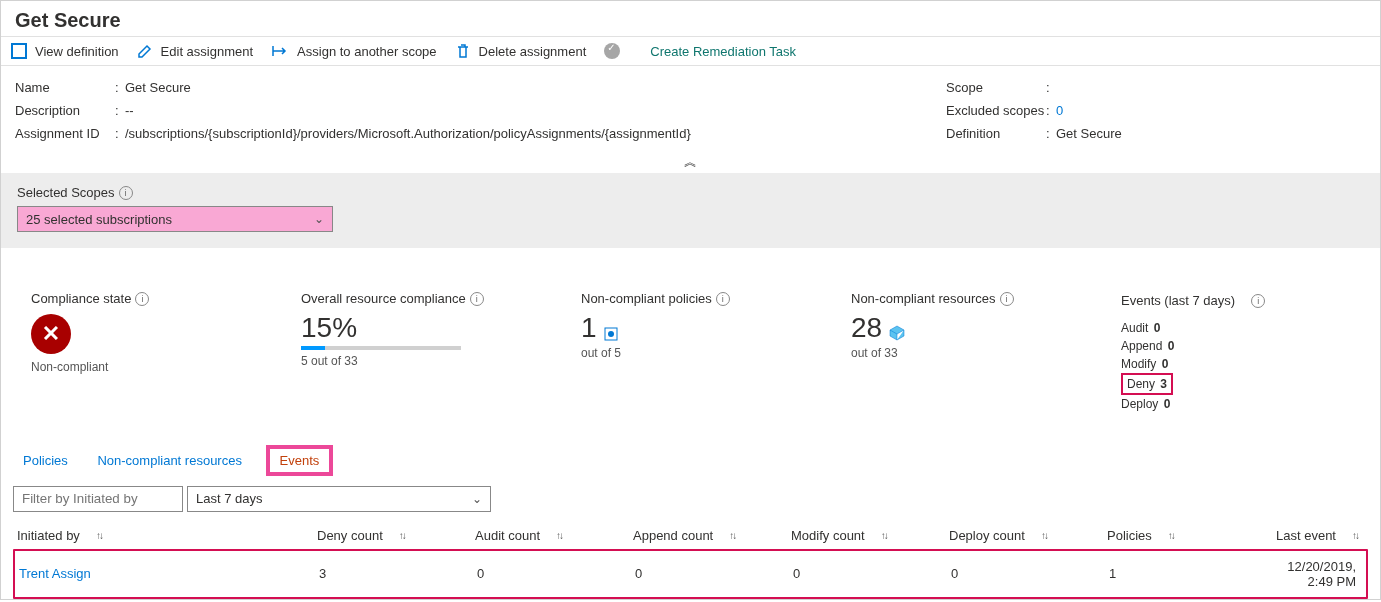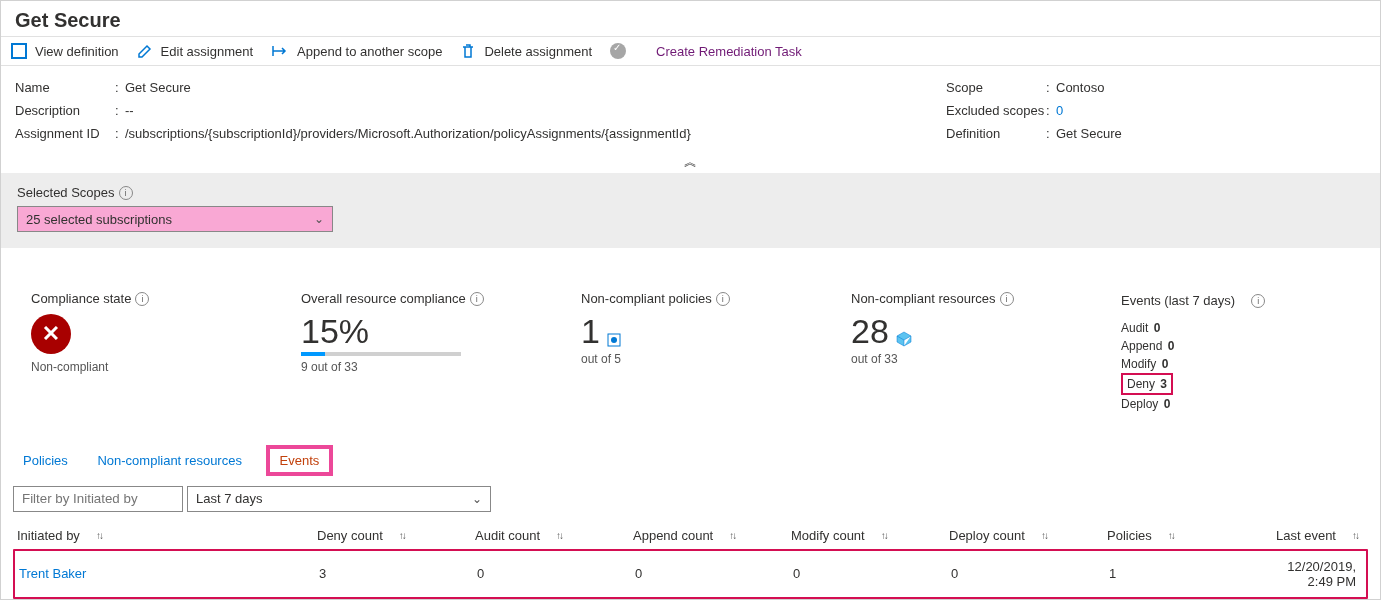--- a/index.html
+++ b/index.html
@@ -3,21 +3,21 @@
 <meta charset="utf-8">
 <style>
   * { box-sizing: border-box; margin: 0; padding: 0; }
   body { font-family: "Segoe UI", Arial, sans-serif; font-size: 13px; color: #323130; background: #fff; width: 1381px; }
   .page { border: 1px solid #d1d1d1; }
   .header { padding: 8px 14px 4px; }
   .title { font-size: 20px; font-weight: 600; }
   .subtitle { font-size: 12px; color: #666; margin-top: 1px; }
   .toolbar { border-top: 1px solid #e1e1e1; border-bottom: 1px solid #e1e1e1; padding: 6px 10px; display: flex; gap: 18px; align-items: center; }
   .tb-btn { display: flex; align-items: center; gap: 8px; cursor: pointer; }
-  .tb-btn.disabled { color: #701a75; gap: 30px; }
+  .tb-btn.disabled { color: #0f766e; gap: 30px; }
   .icon-box { width: 16px; height: 16px; border: 2px solid #0078d4; }
   .icon-pencil { width: 16px; height: 16px; }
   .icon-arrow { width: 18px; height: 16px; }
   .icon-trash { width: 16px; height: 16px; }
   .icon-circ { width: 16px; height: 16px; border-radius: 50%; background: #a6a6a6; position: relative; }
   .icon-circ::after { content: "✓"; color: #fff; font-size: 10px; position: absolute; top: -1px; left: 3px; }
   .details { padding: 10px 14px 6px; display: flex; }
   .details-col { }
   .details-col.left { flex: 1; }
   .details-col.right { width: 420px; }
@@ -30,21 +30,21 @@
   .scopes { background: #ededed; padding: 12px 16px 16px; }
   .scopes-label { font-size: 13px; margin-bottom: 6px; display: flex; align-items: center; gap: 4px;}
   .select { background: #f9a8d4; border: 1px solid #888; width: 316px; height: 26px; padding: 3px 8px; display: flex; align-items: center; justify-content: space-between; cursor: pointer; }
   .chev { font-size: 12px; color: #555; }
   .info-i { display: inline-block; width: 14px; height: 14px; border: 1px solid #888; border-radius: 50%; font-size: 9px; text-align: center; line-height: 12px; color: #666; }
   .stats { display: flex; padding: 43px 30px 16px; gap: 40px; align-items: flex-start; }
   .stat-block { }
   .stat-title { font-size: 13px; margin-bottom: 8px; display:flex; align-items:center; gap:4px;}
   .compliance-circle { width: 40px; height: 40px; border-radius: 50%; background: #a80000; display: flex; align-items: center; justify-content: center; margin-bottom: 6px; }
   .compliance-x { color: #fff; font-size: 22px; font-weight: bold; }
-  .big-num { font-size: 34px; font-weight: 300; line-height: 1; display:flex; align-items:flex-end; gap:6px;}
+  .big-num { font-size: 28px; font-weight: 300; line-height: 1; display:flex; align-items:flex-end; gap:6px;}
   .sub-text { font-size: 12px; color: #555; margin-top: 4px; }
   .progress { width: 160px; height: 4px; background: #d0d0d0; margin-top: 4px; position: relative; }
   .progress-fill { height: 100%; background: #0099ff; width: 15%; }
   .events-list { font-size: 12px; line-height: 1.5; }
   .events-list div { white-space: nowrap; gap: 16px; }
   .ev-count { font-weight: 600; margin-left: 2px;}
   .deny-hl { border: 2px solid #d40e52; padding: 0 4px; display: inline-block; }
   .tabs { padding: 6px 16px 10px; margin-top: 10px; }
   .tab { display: inline-block; padding: 4px 6px; margin-right: 14px; color: #0078d4; cursor: pointer; }
   .tab.active { color: #c2410c; border: 4px solid #ec4899; padding: 4px 10px; }
@@ -82,21 +82,21 @@
     <div class="tb-btn">
       <svg class="icon-pencil" viewBox="0 0 16 16">
           <path d="M2 11 L10 3 L13 6 L5 14 L2 14 Z" fill="none" stroke="#0078d4" stroke-width="1.5"></path>
         </svg>
       <span>Edit assignment</span>
     </div>
     <div class="tb-btn">
       <svg class="icon-arrow" viewBox="0 0 18 16">
           <path d="M2 3 L2 13 M2 8 L14 8 M11 5 L14 8 L11 11" fill="none" stroke="#0078d4" stroke-width="1.5"></path>
         </svg>
-      <span>Append to another scope</span>
+      <span>Assign to another scope</span>
     </div>
     <div class="tb-btn">
       <svg class="icon-trash" viewBox="0 0 16 16">
           <path d="M3 4 L13 4 M5 4 L5 14 L11 14 L11 4 M6 2 L10 2 L10 4" fill="none" stroke="#0078d4" stroke-width="1.5"></path>
         </svg>
       <span>Delete assignment</span>
     </div>
     <div class="tb-btn disabled">
       <span class="icon-circ"></span>
       <span>Create Remediation Task</span>
@@ -118,21 +118,20 @@
       <div class="drow">
           <span class="dlabel">Assignment ID</span>
           <span class="dcolon">:</span>
           <span class="dval">/subscriptions/{subscriptionId}/providers/Microsoft.Authorization/policyAssignments/{assignmentId}</span>
         </div>
     </div>
     <div class="details-col right">
       <div class="drow">
           <span class="dlabel">Scope</span>
           <span class="dcolon">:</span>
-          <span class="dval">Contoso</span>
         </div>
       <div class="drow">
           <span class="dlabel">Excluded scopes</span>
           <span class="dcolon">:</span>
           <span class="dval link">0</span>
         </div>
       <div class="drow">
           <span class="dlabel">Definition</span>
           <span class="dcolon">:</span>
           <span class="dval">Get Secure</span>
@@ -165,21 +164,21 @@
     </div>
     <div class="stat-block" style="width:240px">
       <div class="stat-title">
           <span>Overall resource compliance</span>
           <span class="info-i">i</span>
         </div>
       <div class="big-num">15%</div>
       <div class="progress">
           <div class="progress-fill"></div>
         </div>
-      <div class="sub-text">9 out of 33</div>
+      <div class="sub-text">5 out of 33</div>
     </div>
     <div class="stat-block" style="width:230px">
       <div class="stat-title">
           <span>Non-compliant policies</span>
           <span class="info-i">i</span>
         </div>
       <div class="big-num">
           <span>1</span>
         <svg width="16" height="16">
             <rect x="2" y="2" width="12" height="12" fill="none" stroke="#0078d4"></rect>
@@ -257,21 +256,21 @@
       <div class="th col-pol">
           <span>Policies</span>
           <span class="sort-arrows">↑↓</span>
         </div>
       <div class="th col-last">
           <span>Last event</span>
           <span class="sort-arrows">↑↓</span>
         </div>
     </div>
     <div class="data-row">
-      <div class="td col-init link">Trent Baker</div>
+      <div class="td col-init link">Trent Assign</div>
       <div class="td col-deny">3</div>
       <div class="td col-audit">0</div>
       <div class="td col-append">0</div>
       <div class="td col-modify">0</div>
       <div class="td col-deploy">0</div>
       <div class="td col-pol">1</div>
       <div class="td col-last">12/20/2019, 2:49 PM</div>
     </div>
   </div>
 </div>

